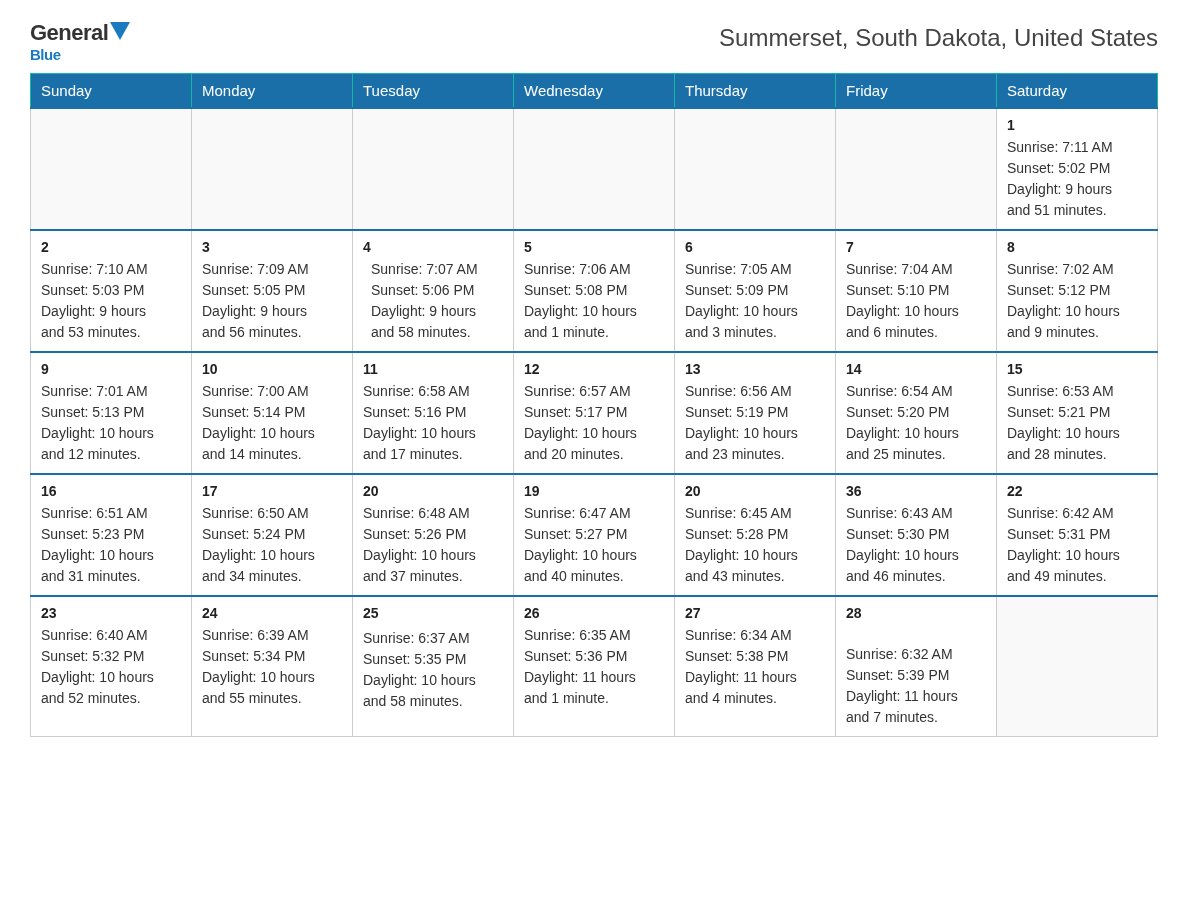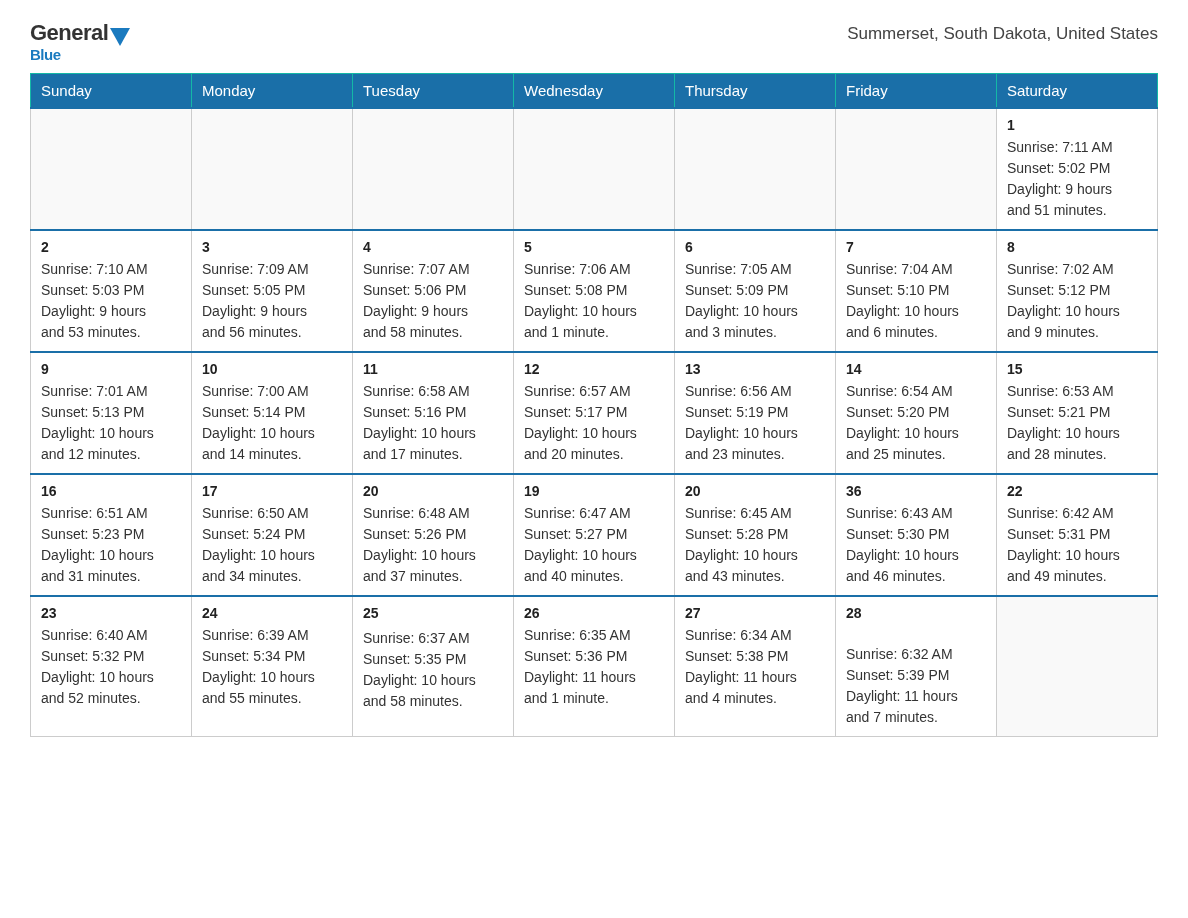--- a/index.html
+++ b/index.html
@@ -36,21 +36,21 @@
     .title-section {
       text-align: right;
     }
     .month-title {
       font-size: 48px;
       font-weight: bold;
       color: #222;
       line-height: 1.1;
     }
     .location {
-      font-size: 17px;
+      font-size: 24px;
       color: #444;
       margin-top: 4px;
     }
     .calendar {
       width: 100%;
       border-collapse: collapse;
       margin-top: 10px;
     }
     .calendar th {
       background-color: #1a6fa8;
@@ -83,21 +83,21 @@
     .day-info {
       font-size: 14px;
       line-height: 1.5;
       color: #333;
     }
     .week-row td {
       border-top: 2px solid #1a6fa8;
     }
     .logo-line1 {
       display: flex;
-      align-items: flex-end;
+      align-items: flex-start;
     }
   </style>
 </head>
 <body>
 
 <div class="header">
   <div class="logo">
     <div class="logo-line1">
       <span class="logo-general">General</span>
       <svg width="20" height="18" viewBox="0 0 20 18" style="margin-left:2px;margin-top:2px">
@@ -149,21 +149,21 @@
         </td>
         <td>
           <div class="day-num">3</div>
           <div class="day-info" style="white-space: pre-line;">Sunrise: 7:09 AM
 Sunset: 5:05 PM
 Daylight: 9 hours
 and 56 minutes.</div>
         </td>
         <td>
           <div class="day-num">4</div>
-          <div class="day-info" style="white-space: pre-line;">Sunrise: 7:07 AM
+          <div class="day-info" style="white-space: pre-line; margin-left: 8px;">Sunrise: 7:07 AM
 Sunset: 5:06 PM
 Daylight: 9 hours
 and 58 minutes.</div>
         </td>
         <td>
           <div class="day-num">5</div>
           <div class="day-info" style="white-space: pre-line;">Sunrise: 7:06 AM
 Sunset: 5:08 PM
 Daylight: 10 hours
 and 1 minute.</div>

